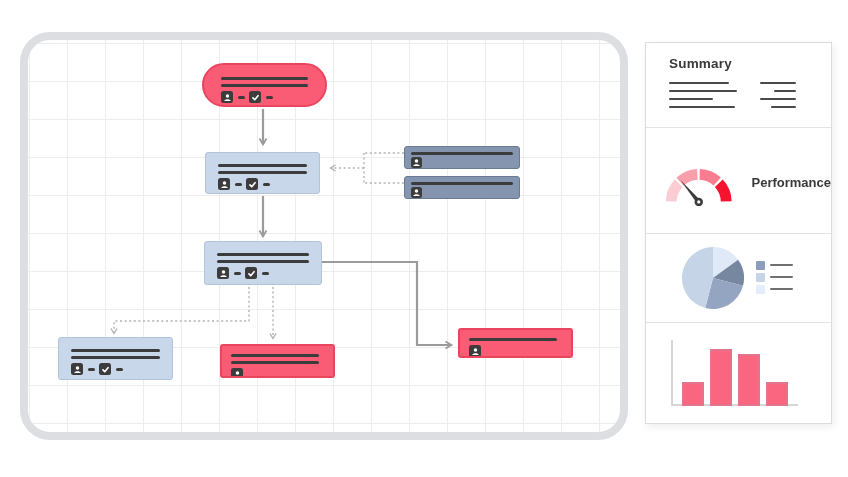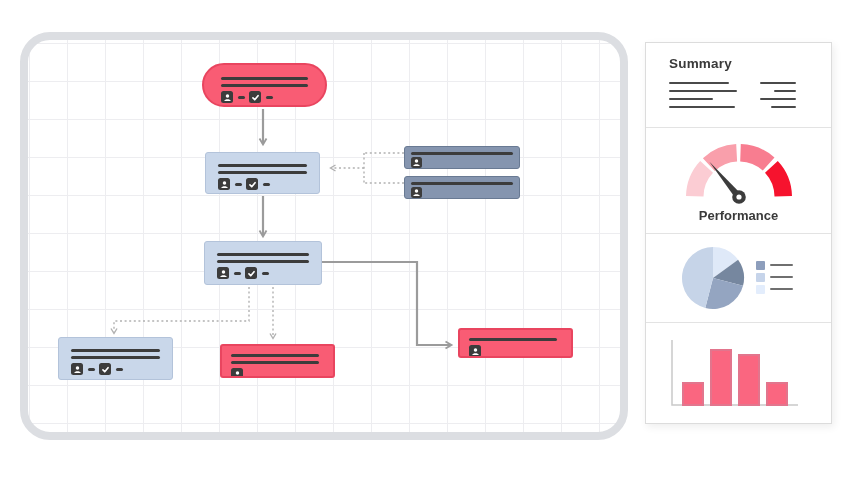--- a/index.html
+++ b/index.html
@@ -45,21 +45,21 @@
   .mini-icon svg{width:9px;height:9px;display:block;}
   .ph-dash{width:7px;height:3px;background:var(--ink);border-radius:1.5px;margin-left:1px;}
 
   
   .panel{position:absolute;left:645px;top:42px;width:187px;height:382px;
     box-sizing:border-box;background:#fff;border:1px solid var(--panel_border);
     box-shadow:2px 3px 8px rgba(0,0,0,.07);display:flex;flex-direction:column;overflow:hidden;}
   .sec{box-sizing:border-box;position:relative;}
   .sec + .sec{border-top:1px solid #e3e3e3;}
   .sec-summary{height:85px;}
-  .sec-gauge{height:106px;display:flex;flex-direction:column;align-items:center;}
+  .sec-gauge{height:106px;display:flex;flex-direction:row;align-items:center;}
   .sec-pie{height:90px;}
   .sec-bars{height:101px;}
 
   .sec-title{margin:13px 0 0 23px;font-size:13.5px;font-weight:700;color:var(--text);
     letter-spacing:.2px;}
   .sk-cols{margin:11px 35px 0 23px;display:flex;justify-content:space-between;}
   .sk-col{display:flex;flex-direction:column;}
   .sk-col.right{align-items:flex-end;}
   .sk-line{height:2px;background:#4a4a4a;border-radius:1px;margin-bottom:6px;}
 

